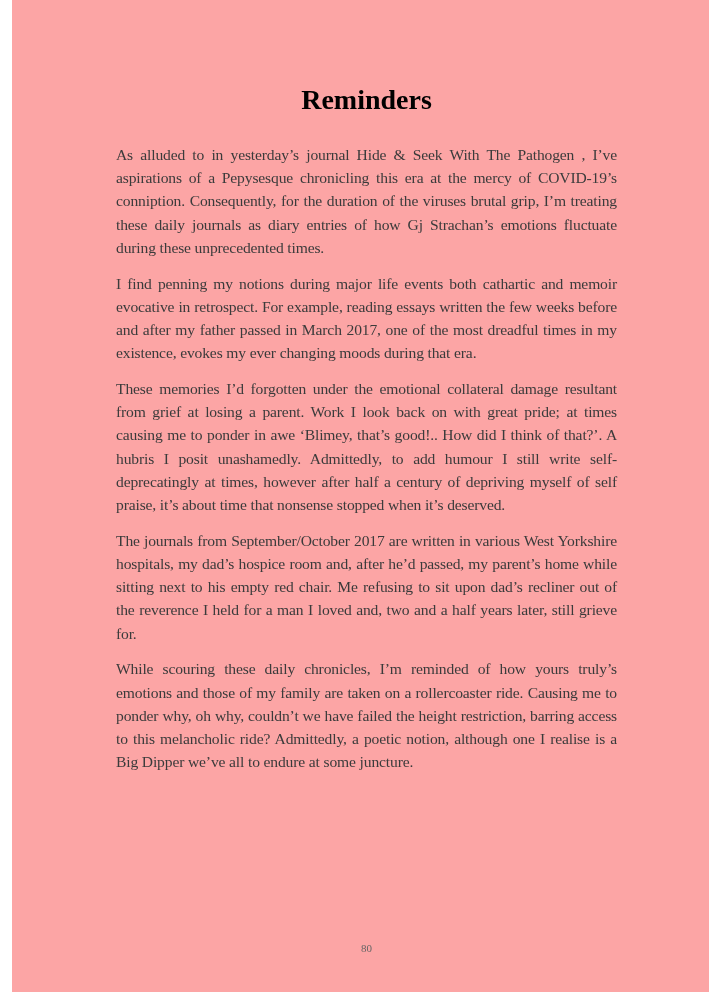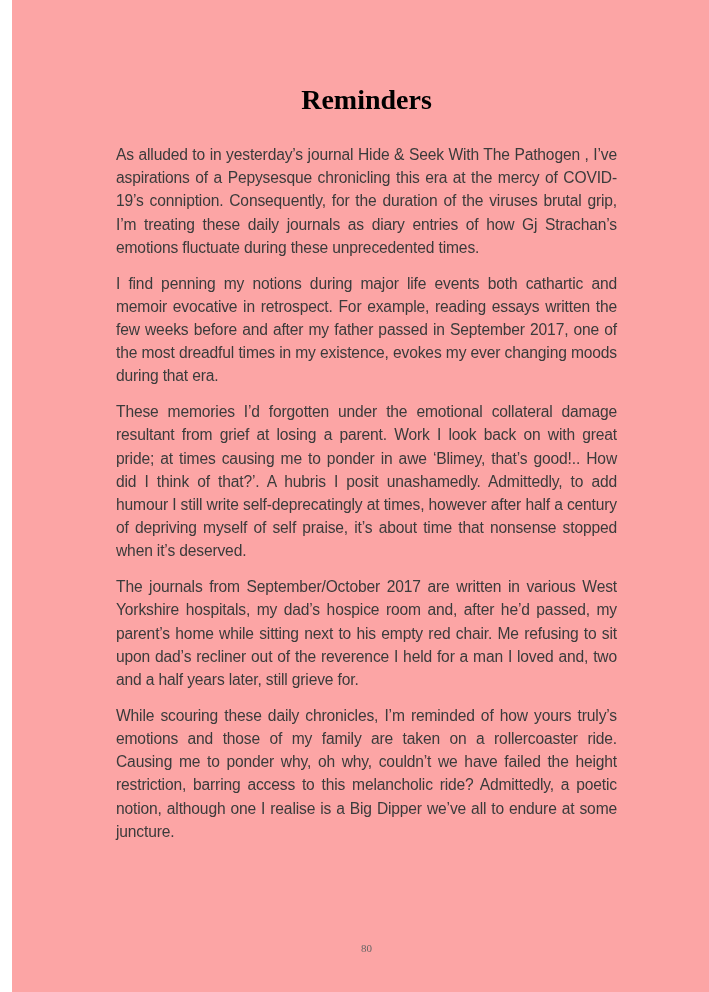--- a/index.html
+++ b/index.html
@@ -31,21 +31,21 @@
       font-size: 28px;
       line-height: 36px;
       color: #000000;
       margin: 0;
     }
     .body-text {
       position: absolute;
       top: 143px;
       left: 104px;
       width: 501px;
-      font-family: Liberation Sans, sans-serif;
+      font-family: Liberation Serif, serif;
       font-size: 15.6px;
       line-height: 23.2px;
       color: #3b3b3b;
       letter-spacing: -0.15px;
     }
     .body-text p {
       margin: 0 0 12.6px 0;
       text-align: justify;
     }
     .page-number {
@@ -60,20 +60,20 @@
     }
   </style>
 </head>
 <body>
 
 <div class="page">
   <h1 class="title">Reminders</h1>
 
   <div class="body-text">
     <p>As alluded to in yesterday’s journal Hide &amp; Seek With The Pathogen , I’ve aspirations of a Pepysesque chronicling this era at the mercy of COVID-19’s conniption. Consequently, for the duration of the viruses brutal grip, I’m treating these daily journals as diary entries of how Gj Strachan’s emotions fluctuate during these unprecedented times.</p>
-    <p>I find penning my notions during major life events both cathartic and memoir evocative in retrospect. For example, reading essays written the few weeks before and after my father passed in September 2017, one of the most dreadful times in my existence, evokes my ever changing moods during that era.</p>
+    <p>I find penning my notions during major life events both cathartic and memoir evocative in retrospect. For example, reading essays written the few weeks before and after my father passed in March 2017, one of the most dreadful times in my existence, evokes my ever changing moods during that era.</p>
     <p>These memories I’d forgotten under the emotional collateral damage resultant from grief at losing a parent. Work I look back on with great pride; at times causing me to ponder in awe ‘Blimey, that’s good!.. How did I think of that?’. A hubris I posit unashamedly. Admittedly, to add humour I still write self-deprecatingly at times, however after half a century of depriving myself of self praise, it’s about time that nonsense stopped when it’s deserved.</p>
     <p>The journals from September/October 2017 are written in various West Yorkshire hospitals, my dad’s hospice room and, after he’d passed, my parent’s home while sitting next to his empty red chair. Me refusing to sit upon dad’s recliner out of the reverence I held for a man I loved and, two and a half years later, still grieve for.</p>
     <p>While scouring these daily chronicles, I’m reminded of how yours truly’s emotions and those of my family are taken on a rollercoaster ride. Causing me to ponder why, oh why, couldn’t we have failed the height restriction, barring access to this melancholic ride? Admittedly, a poetic notion, although one I realise is a Big Dipper we’ve all to endure at some juncture.</p>
   </div>
 
   <div class="page-number">80</div>
 </div>
 
 </body></html>

